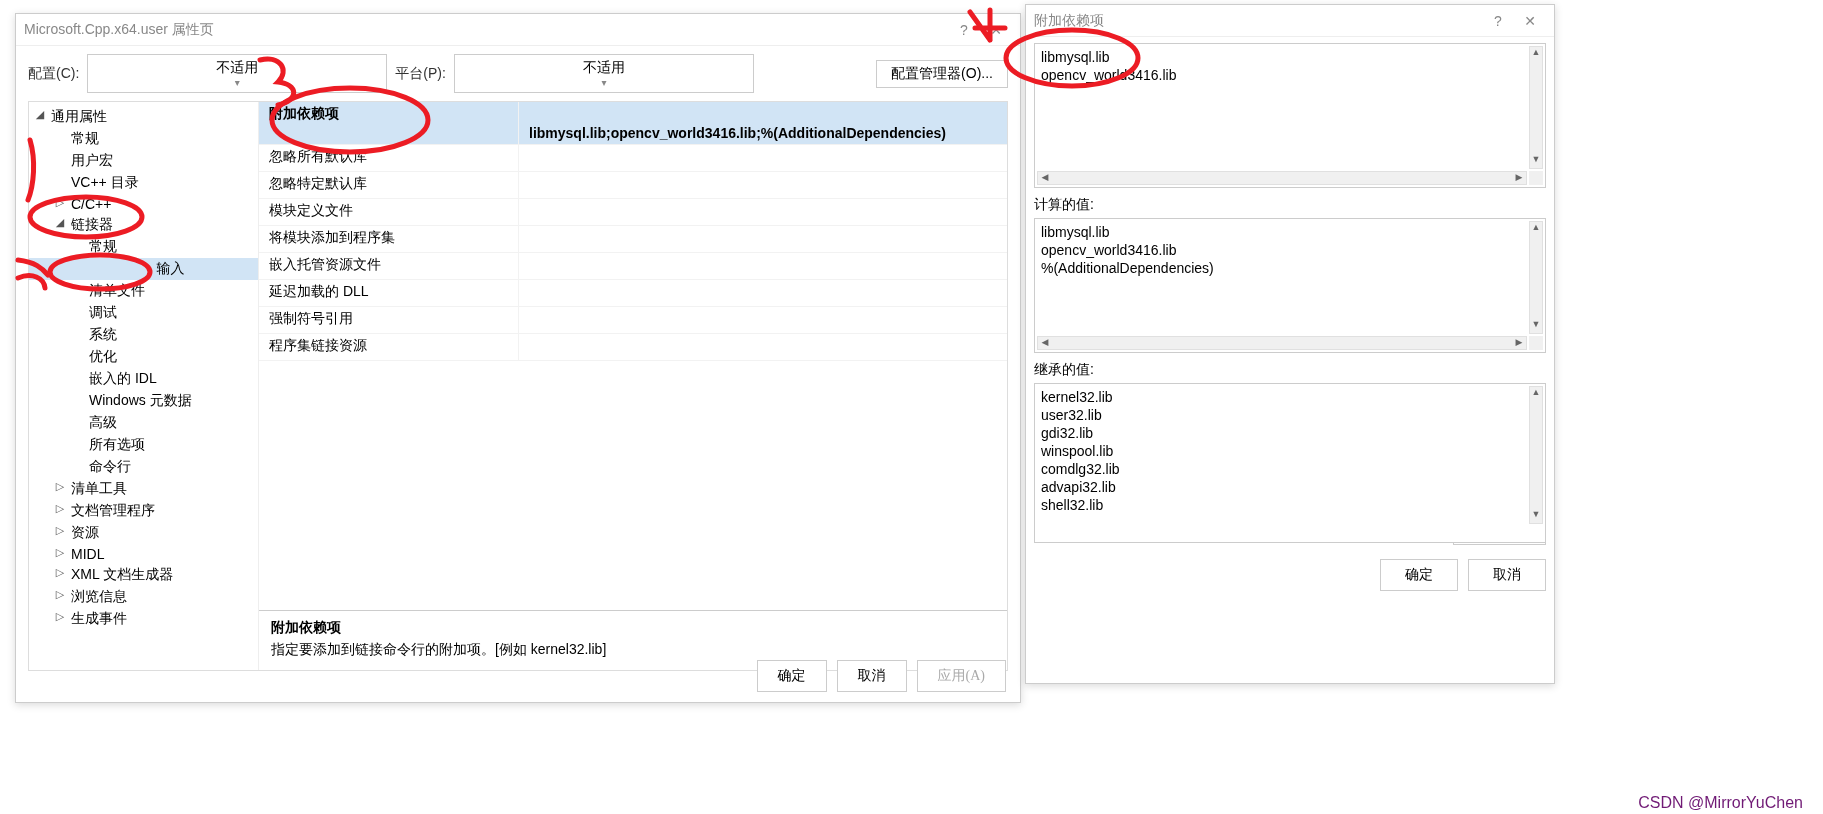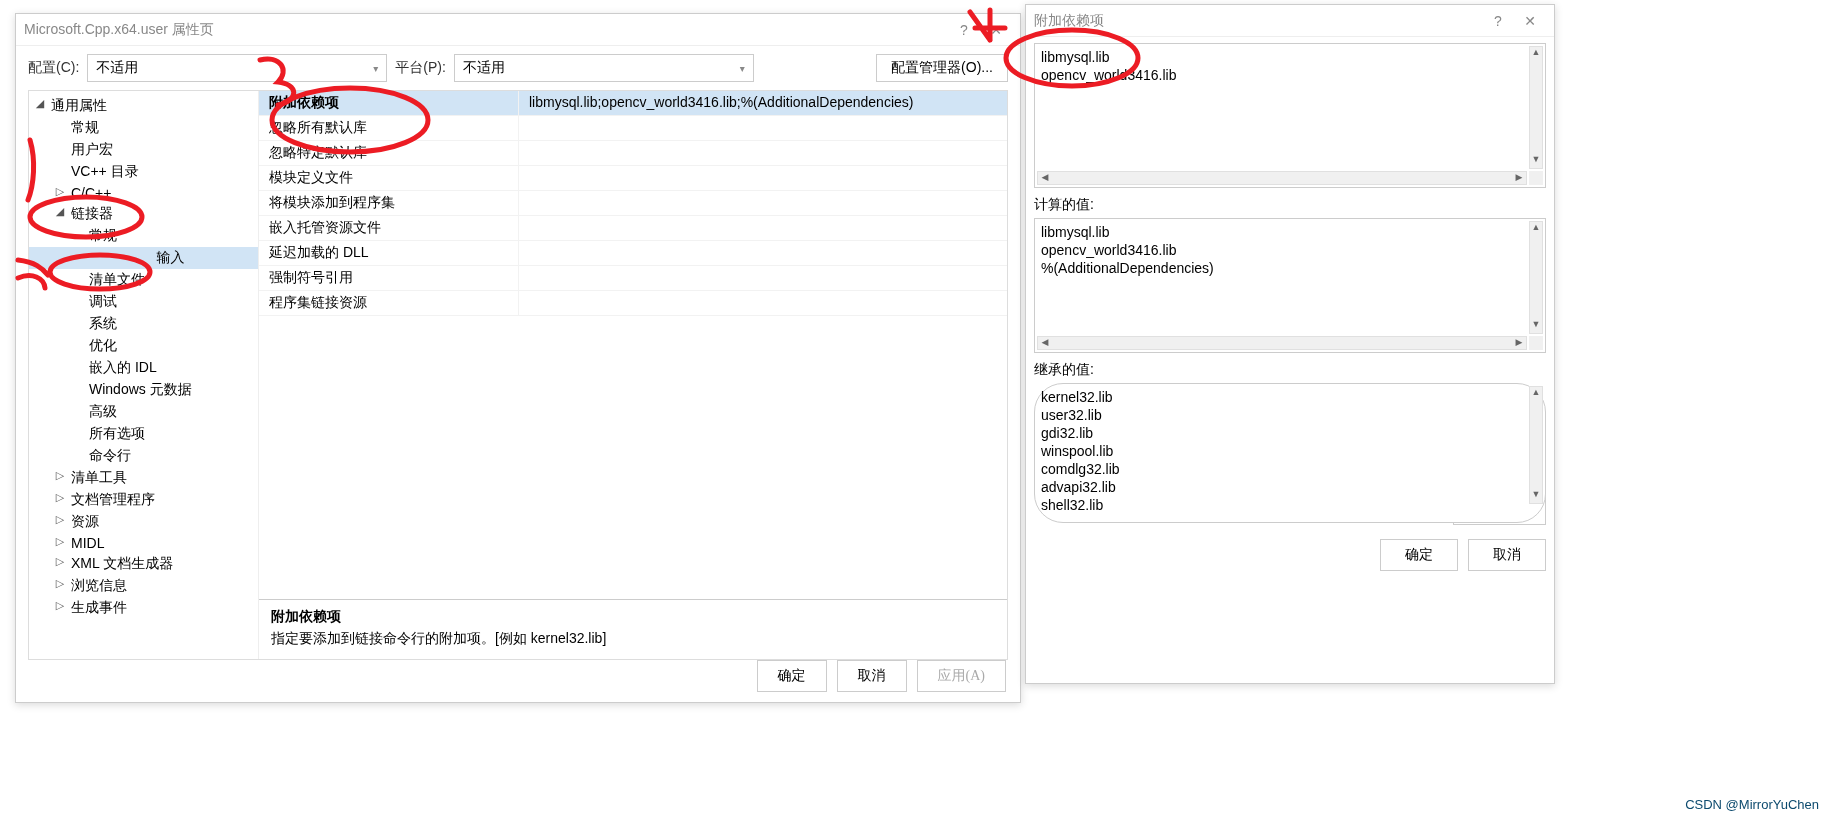--- a/index.html
+++ b/index.html
@@ -8,71 +8,71 @@
 .dialog { position: absolute; background: #fff; border: 1px solid #ccc; box-shadow: 0 2px 8px rgba(0,0,0,0.15); }
 .dialog-main { left: 15px; top: 13px; width: 1006px; height: 690px; }
 .dialog-deps { left: 1025px; top: 4px; width: 530px; height: 680px; }
 
 .titlebar { height: 32px; display: flex; align-items: center; padding: 0 8px; color: #888; border-bottom: 1px solid #eee; }
 .titlebar .spacer { flex: 1; }
 .titlebar .icon-btn { width: 32px; height: 32px; display: flex; align-items: center; justify-content: center; color: #888; cursor: pointer; }
 
 .config-row { display: flex; align-items: center; gap: 8px; padding: 8px 12px; }
 .config-row label { color: #333; }
-.config-row .sel { border: 1px solid #ccc; padding: 4px 8px; min-width: 260px; display: flex; align-items: center; justify-content: space-between; background: #fff; }
+.config-row .sel { border: 1px solid #ccc; padding: 4px 8px; min-width: 260px; display: flex; align-items: center; justify-content: space-between; background: #fff; flex-direction: column; }
 .config-row .sel .chev { color: #888; font-size: 10px; }
 .config-row .btn { border: 1px solid #ccc; padding: 4px 14px; background: #fff; cursor: pointer; }
 
 .main-body { display: flex; border: 1px solid #ddd; margin: 0 12px 12px 12px; height: 570px; }
 .tree { width: 230px; border-right: 1px solid #eee; overflow: auto; padding-top: 4px; }
 .tree .node { padding: 2px 6px 2px 22px; cursor: pointer; white-space: nowrap; position: relative; }
 .tree .node.depth0 { padding-left: 22px; }
 .tree .node.depth1 { padding-left: 42px; }
 .tree .node.depth2 { padding-left: 60px; }
 .tree .node.selected { background: #d1e4f5; text-align: center; }
 .tree .node .toggle { position: absolute; left: 4px; top: 2px; width: 14px; text-align: center; color: #555; font-size: 11px; }
 .tree .node.depth1 .toggle { left: 24px; }
 .tree .node.depth2 .toggle { left: 44px; }
 
 .prop-right { flex: 1; display: flex; flex-direction: column; }
 .prop-grid { flex: 1; overflow: auto; }
 .prop-row { display: flex; border-bottom: 1px solid #f2f2f2; }
 .prop-row.selected { background: #d1e4f5; }
 .prop-key { width: 260px; padding: 3px 10px; border-right: 1px solid #f2f2f2; }
 .prop-row.selected .prop-key { font-weight: bold; }
-.prop-val { flex: 1; padding: 3px 10px; font-weight: normal; overflow: hidden; white-space: nowrap; }
+.prop-val { flex: 1; padding: 3px 10px; font-weight: bold; overflow: hidden; white-space: nowrap; margin-top: 20px; }
 .prop-desc { border-top: 1px solid #ccc; padding: 8px 12px; min-height: 60px; }
 .prop-desc .t { font-weight: bold; margin-bottom: 4px; }
 
 .dlg-buttons { position: absolute; right: 14px; bottom: 10px; display: flex; gap: 10px; }
 .dlg-buttons .btn { border: 1px solid #ccc; padding: 6px 20px; background: #fff; cursor: pointer; }
 .dlg-buttons .btn.disabled { color: #aaa; font-family: Liberation Serif, serif; }
 
 
 .deps-body { padding: 6px 8px; display: flex; flex-direction: column; height: calc(100% - 32px); }
 .textarea-wrap { border: 1px solid #ccc; position: relative; padding: 4px 20px 4px 6px; background: #fff; }
 .textarea-wrap.h1 { height: 145px; }
 .textarea-wrap.h2 { height: 135px; }
-.textarea-wrap.h3 { height: 140px; border-radius: 29px; }
+.textarea-wrap.h3 { height: 160px; }
 .textarea-wrap .line { padding: 1px 0; }
 .deps-label { margin: 8px 0 4px 0; }
 .scroll-v { position: absolute; right: 2px; top: 2px; bottom: 18px; width: 14px; background: #f0f0f0; display: flex; flex-direction: column; justify-content: space-between; border: 1px solid #e0e0e0; }
 .scroll-v .arrow { height: 14px; text-align: center; font-size: 9px; color: #666; }
 .scroll-h { position: absolute; left: 2px; right: 18px; bottom: 2px; height: 14px; background: #f0f0f0; display: flex; justify-content: space-between; border: 1px solid #e0e0e0; }
 .scroll-h .arrow { width: 14px; text-align: center; font-size: 9px; color: #666; }
 .scroll-corner { position: absolute; right: 2px; bottom: 2px; width: 14px; height: 14px; background: #f0f0f0; }
 
 .check-row { display: flex; align-items: center; gap: 6px; margin-top: 8px; }
 .check-row input { width: 16px; height: 16px; accent-color: #0067c0; }
 .macro-btn-row { display: flex; justify-content: flex-end; margin-top: -28px; }
 .macro-btn { border: 1px solid #ccc; padding: 5px 18px; background: #fff; cursor: pointer; }
 .deps-buttons { display: flex; justify-content: flex-end; gap: 10px; margin-top: 14px; }
 .deps-buttons .btn { border: 1px solid #ccc; padding: 6px 24px; background: #fff; cursor: pointer; }
 
-.watermark { position: absolute; right: 4px; bottom: 2px; color: #0c4a6e; font-size: 13px; }
+.watermark { position: absolute; right: 20px; bottom: 2px; color: #701a75; font-size: 16px; }
 
 
 .anno { position: absolute; left: 0; top: 0; width: 1823px; height: 814px; pointer-events: none; }
 .anno path, .anno ellipse, .anno line { stroke: #ec1c24; stroke-width: 5; fill: none; stroke-linecap: round; }
 </style>
 </head>
 <body>
 
 <div class="dialog dialog-main">
   <div class="titlebar">

